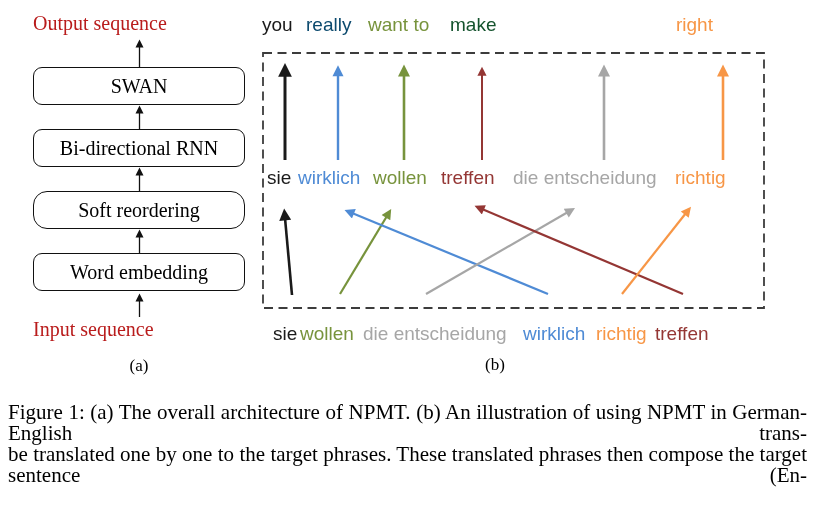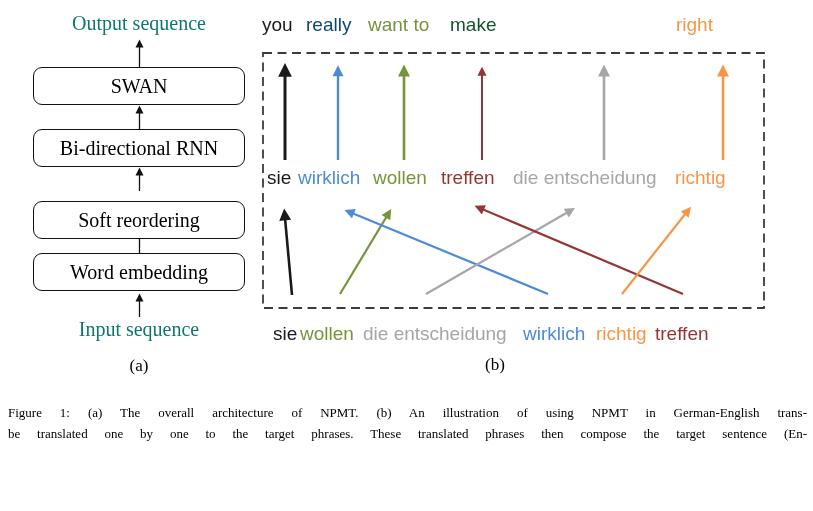--- a/index.html
+++ b/index.html
@@ -4,25 +4,25 @@
 <style>
   html,body { margin:0; padding:0; background:#ffffff; }
   body { width:813px; height:511px; font-family:"Liberation Sans", sans-serif; }
   .figure { position:relative; width:813px; height:511px; background:#fff; overflow:hidden; }
   svg.overlay { position:absolute; left:0; top:0; }
   .tok { position:absolute; font-size:19px; white-space:nowrap; font-family:"Liberation Sans", sans-serif; }
   .pa-box { position:absolute; left:33px; width:212px; height:38px; box-sizing:border-box;
             border:1.6px solid #111; border-radius:9px; background:#fff;
             display:flex; align-items:center; justify-content:center;
             font-family:"Liberation Serif", serif; font-size:20px; color:#000; }
-  .pa-text { position:absolute; left:33px; width:212px; text-align:center;
-             font-family:"Liberation Serif", serif; font-size:20px; color:#0f766e; white-space:nowrap; }
+  .pa-text { position:absolute; left:33px; width:212px; 
+             font-family:"Liberation Serif", serif; font-size:20px; color:#b91c1c; white-space:nowrap; }
   .sub-label { position:absolute; font-family:"Liberation Serif", serif; font-size:17px; color:#000; text-align:center; }
   .caption { position:absolute; left:8px; top:402px; width:799px;
-             font-family:"Liberation Serif", serif; font-size:13px; line-height:21px; color:#000; }
+             font-family:"Liberation Serif", serif; font-size:21px; line-height:21px; color:#000; }
   .cap-line { width:100%; }
   .cap-line.just { text-align:justify; text-align-last:justify; }
 </style>
 </head>
 <body>
 
 <div class="figure">
 
   <svg class="overlay" width="813" height="398" viewBox="0 0 813 398">
     <defs>
@@ -73,21 +73,21 @@
   </svg>
 
   <div>
     <div class="pa-text" style="top:12px;">Output sequence</div>
     <div class="pa-box" style="top:67px;">
       <span>SWAN</span>
     </div>
     <div class="pa-box" style="top:129px;text-align:right;">
       <span>Bi-directional RNN</span>
     </div>
-    <div class="pa-box" style="top:201px;">
+    <div class="pa-box" style="top:191px;border-radius:14px;">
       <span>Soft reordering</span>
     </div>
     <div class="pa-box" style="top:253px;">
       <span>Word embedding</span>
     </div>
     <div class="pa-text" style="top:318px;">Input sequence</div>
     <div class="sub-label" style="left:33px; top:356px; width:212px;">(a)</div>
   </div>
 
   <span class="tok" style="left: 262px; top: 14px; color: rgb(26, 26, 26);">you</span>

